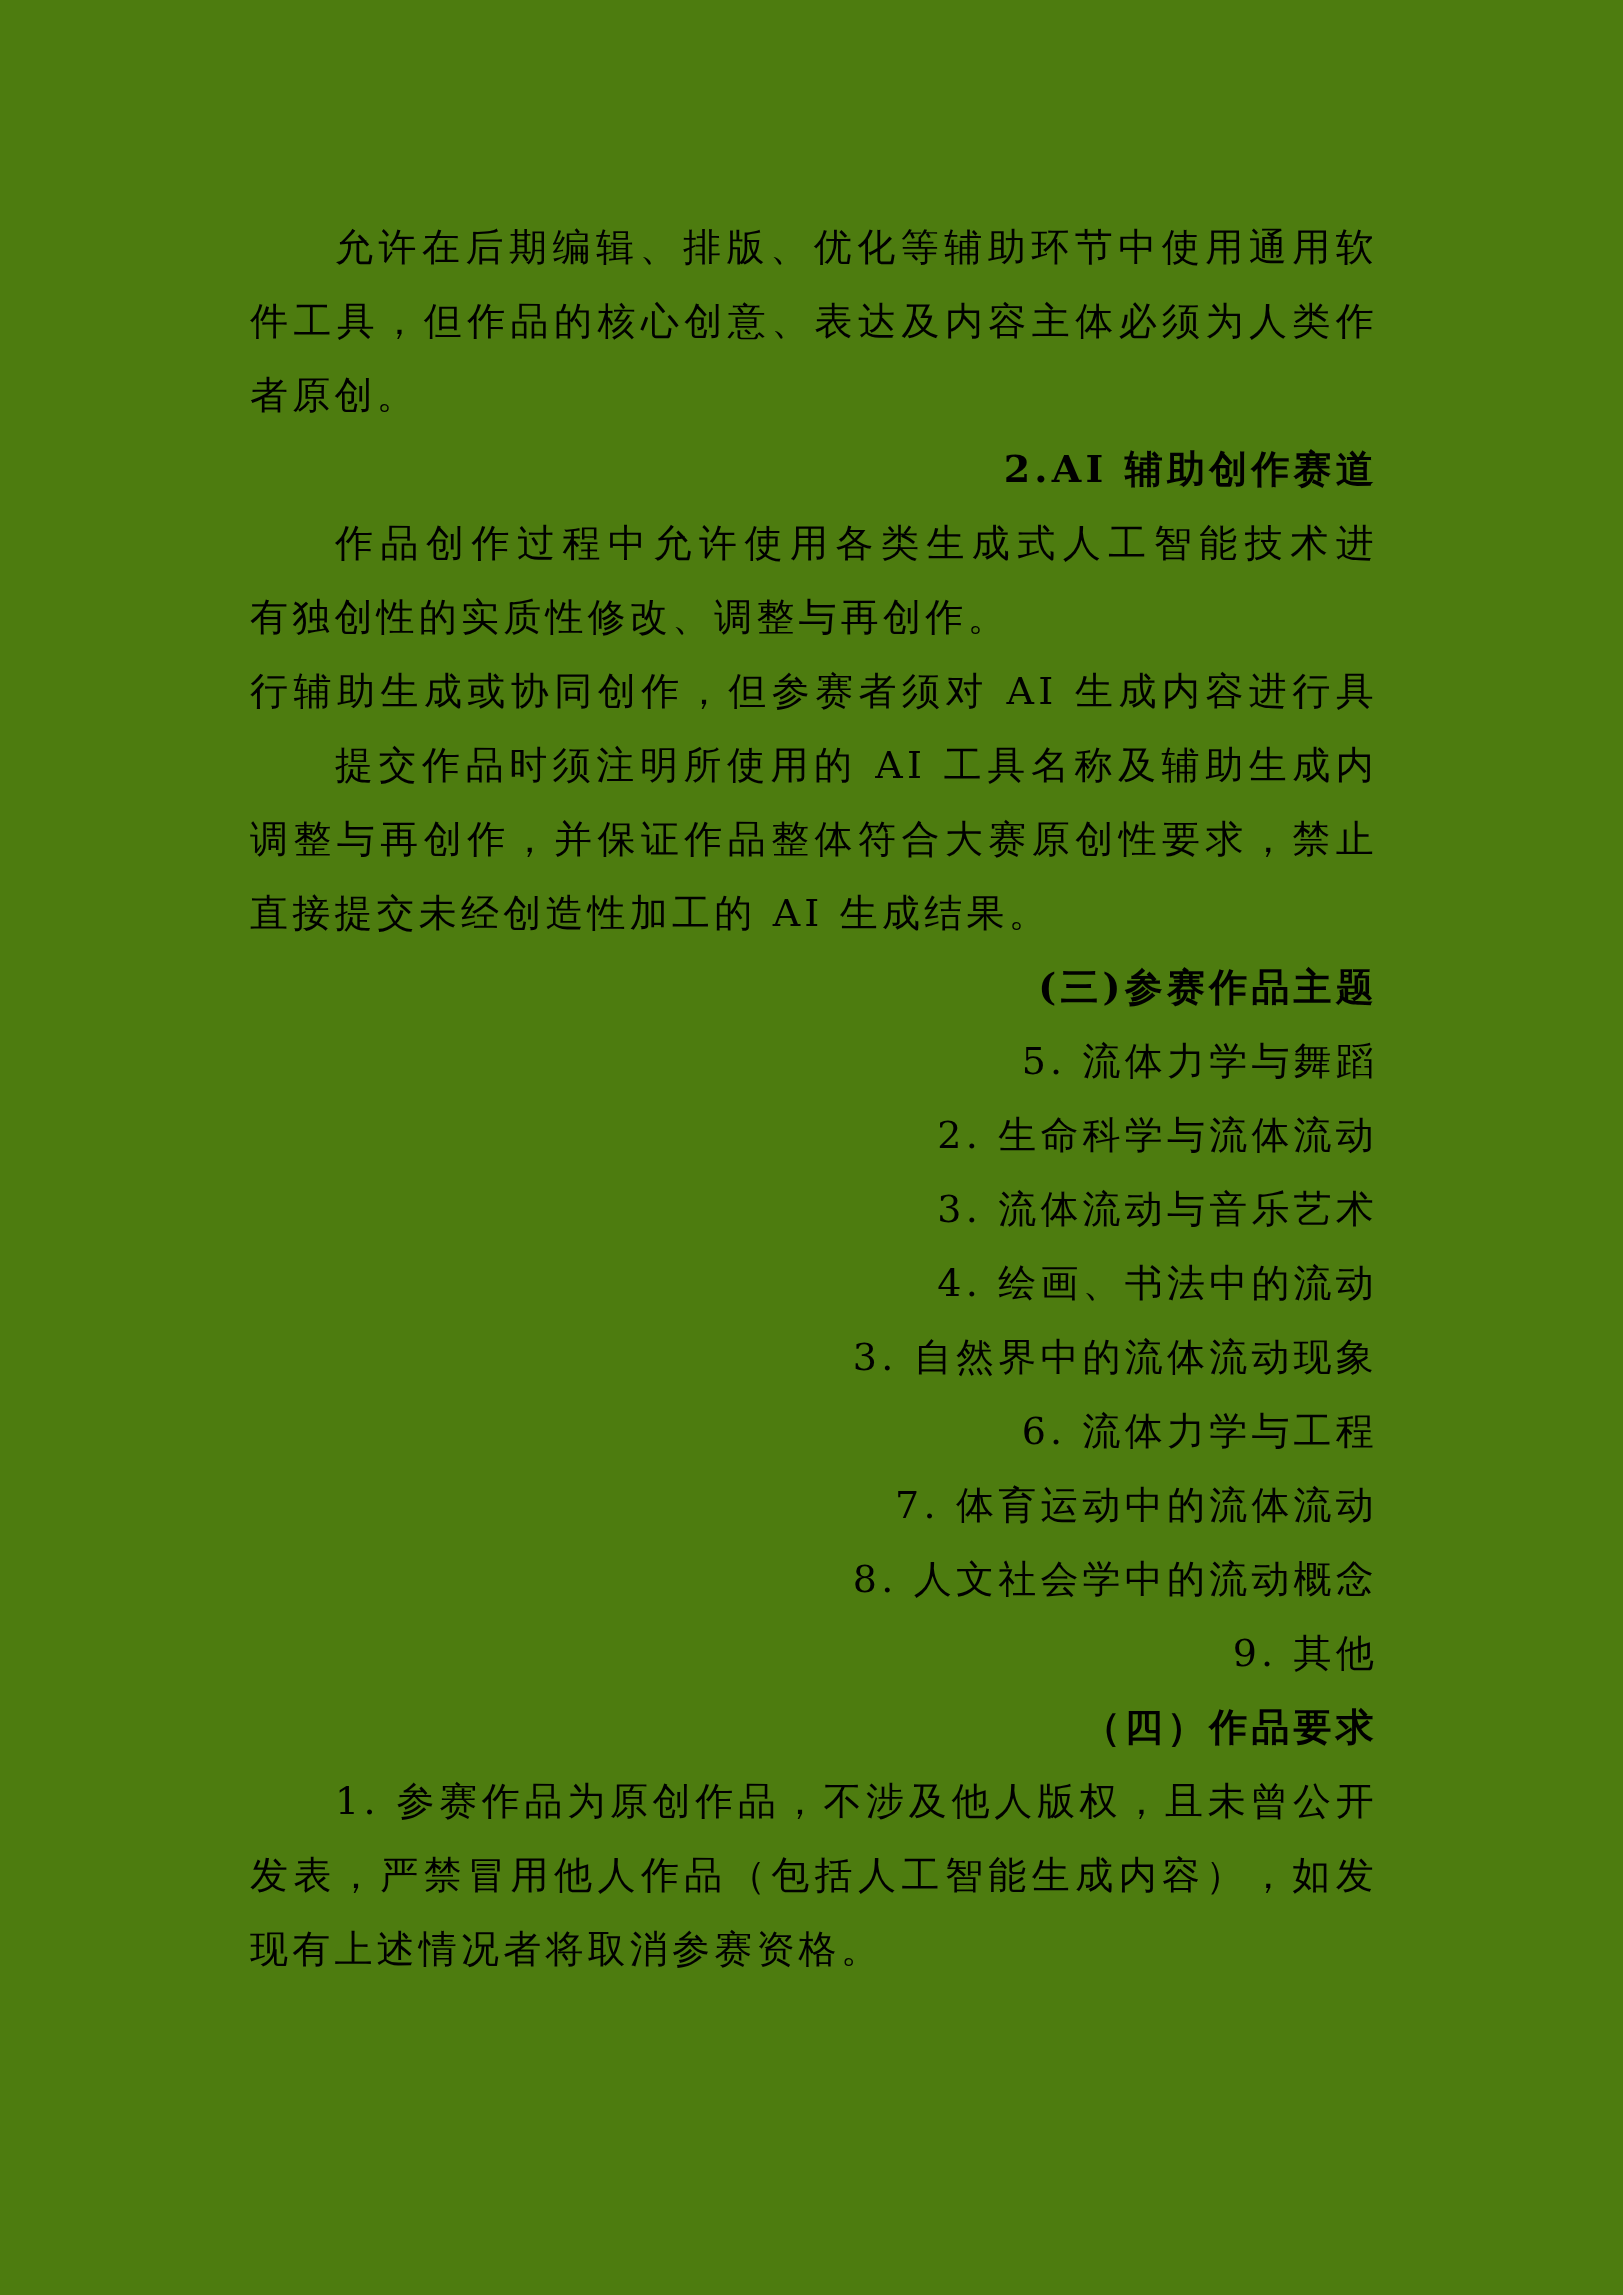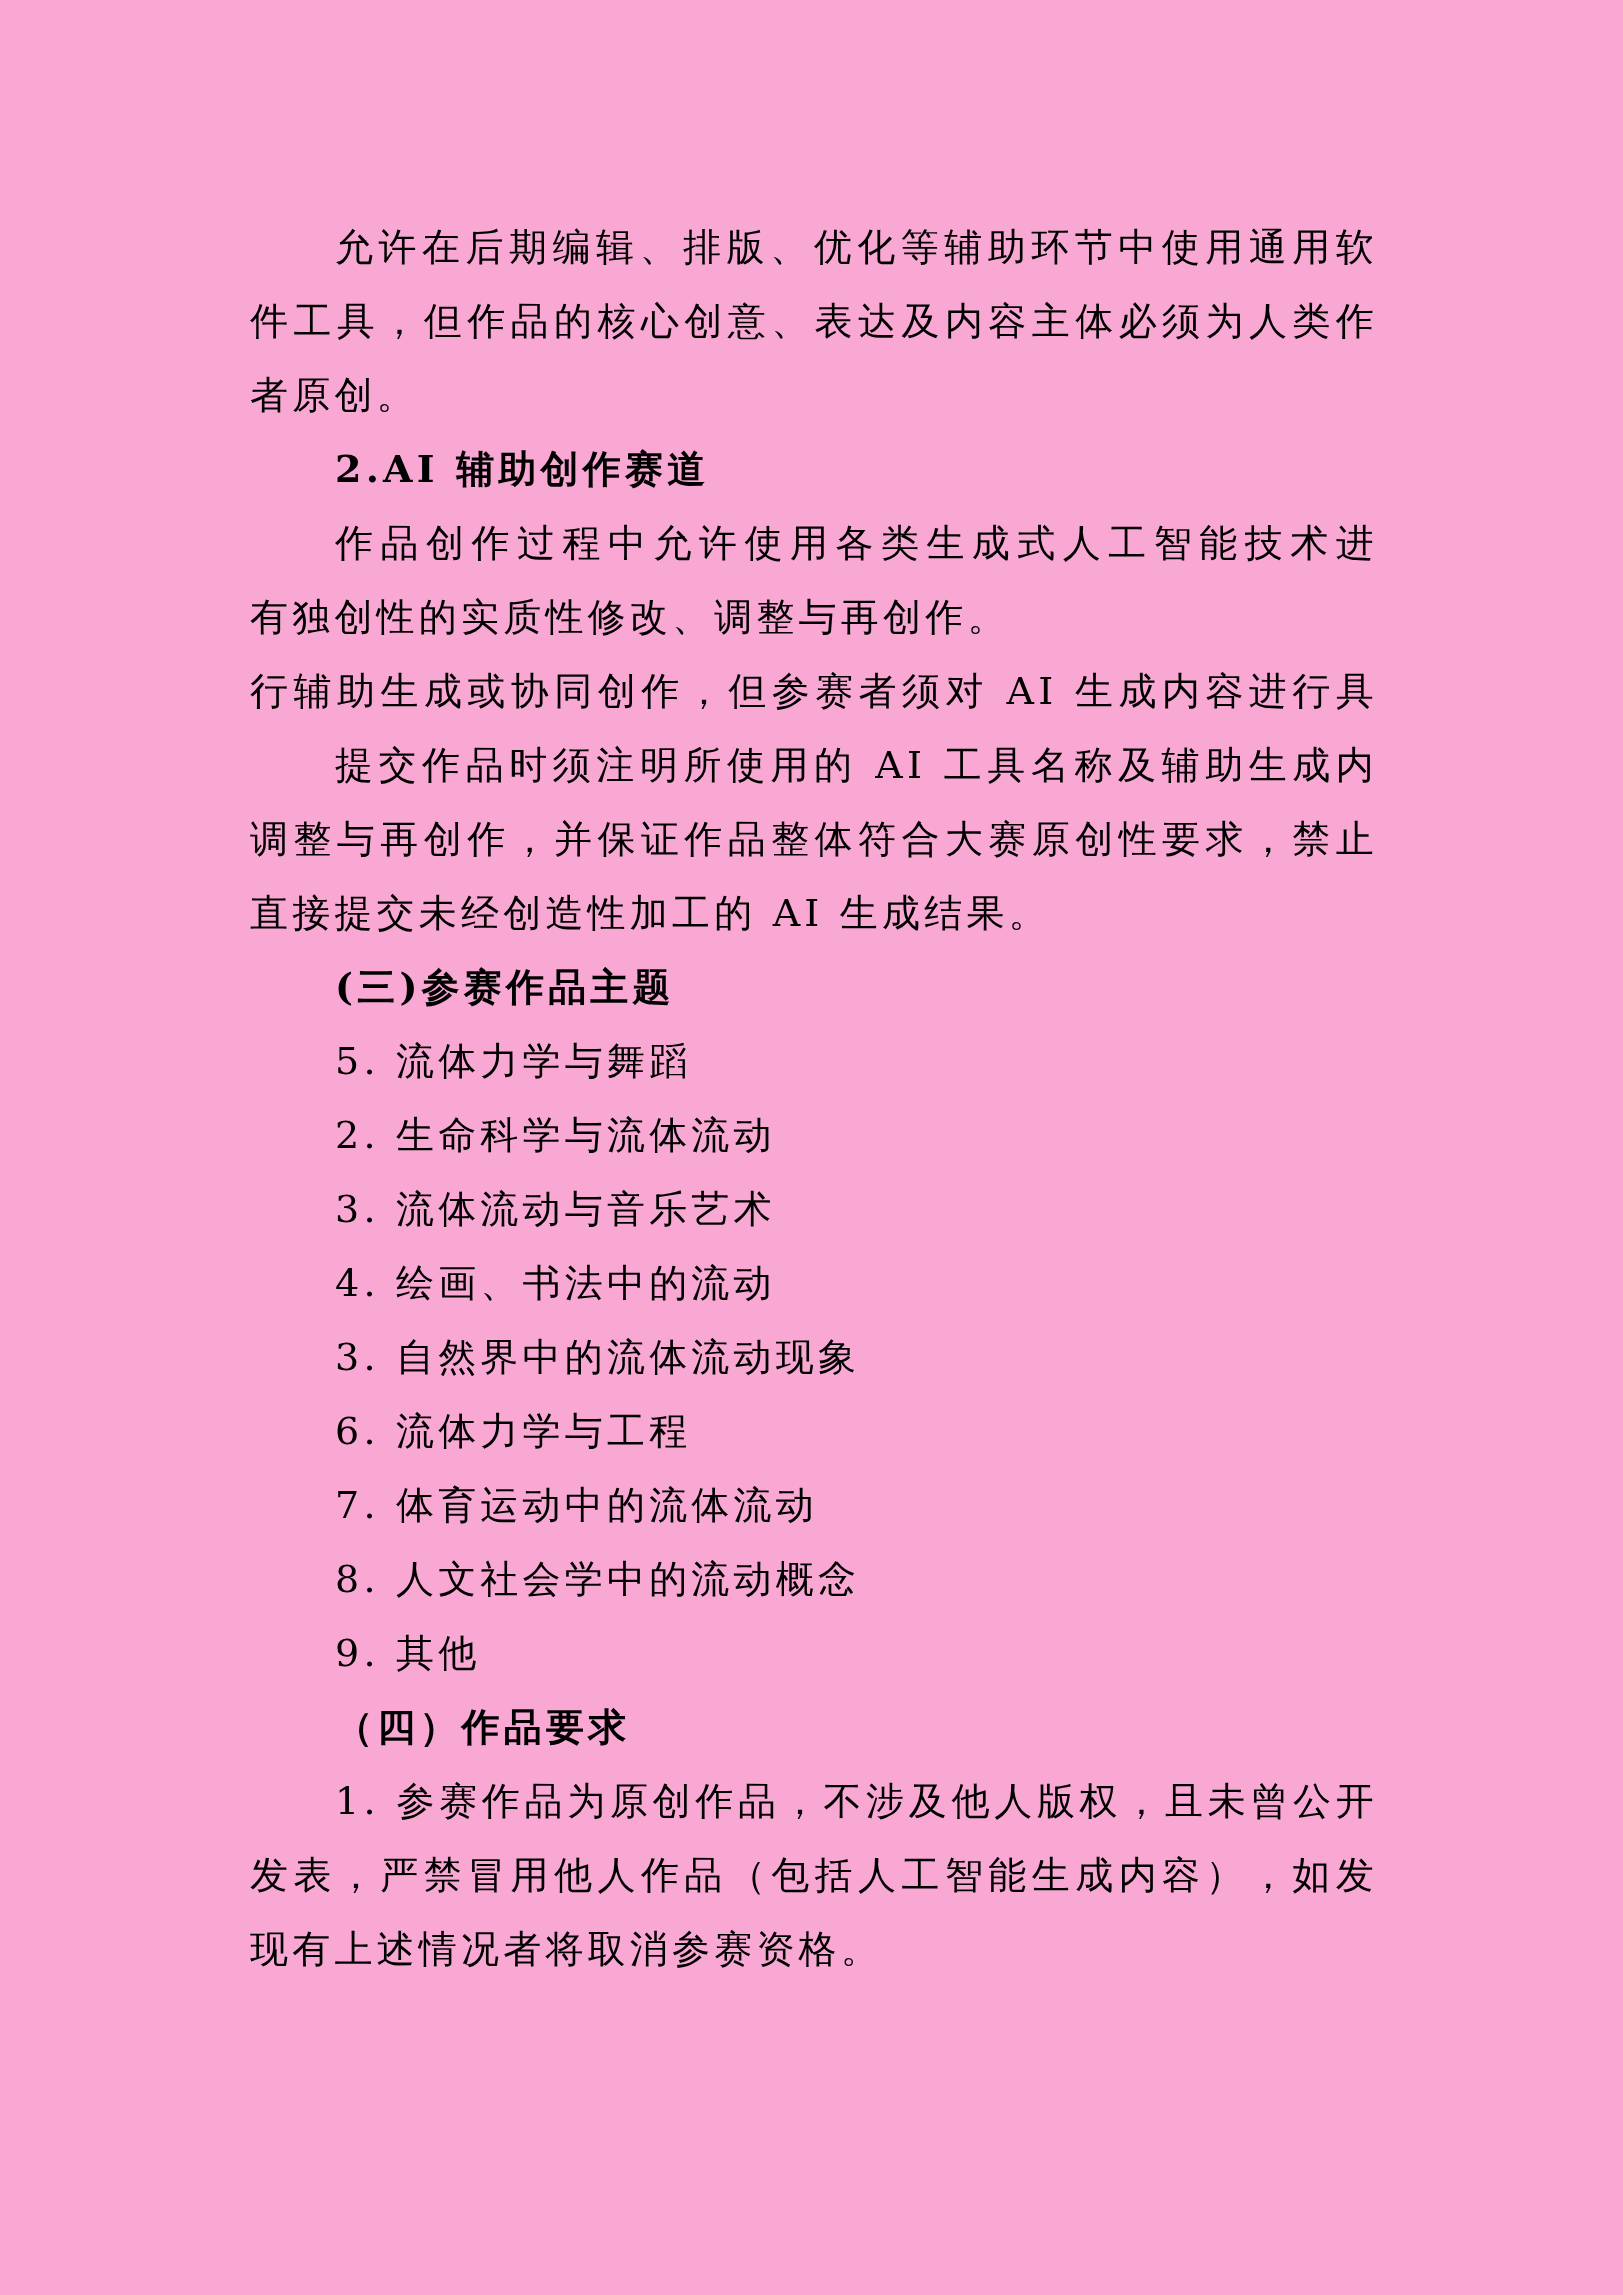--- a/index.html
+++ b/index.html
@@ -9,40 +9,41 @@
   body {
     width: 1624px;
     height: 2295px;
     background: #ffffff;
     font-family: "DejaVu Serif", "Liberation Serif", serif;
   }
   .page {
     position: relative;
     width: 1624px;
     height: 2295px;
-    background: #f9a8d4;
+    background: #4d7c0f;
     overflow: hidden;
   }
   .content {
     position: absolute;
     left: 250px;
     top: 210px;
     width: 1128px;
     color: #000000;
   }
   .line {
     height: 74px;
     line-height: 74px;
     font-size: 38px;
     letter-spacing: 4.2px;
     white-space: nowrap;
     font-weight: normal;
   }
   .indent {
     text-indent: 85px;
+    text-align: right;
   }
   .justify {
     white-space: normal;
     text-align: justify;
     text-align-last: justify;
   }
   .bold {
     font-weight: bold;
   }
 </style>

